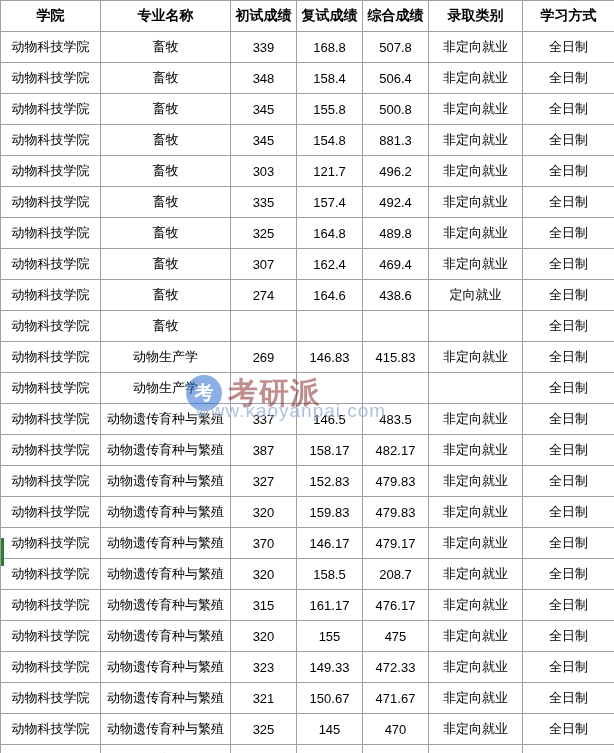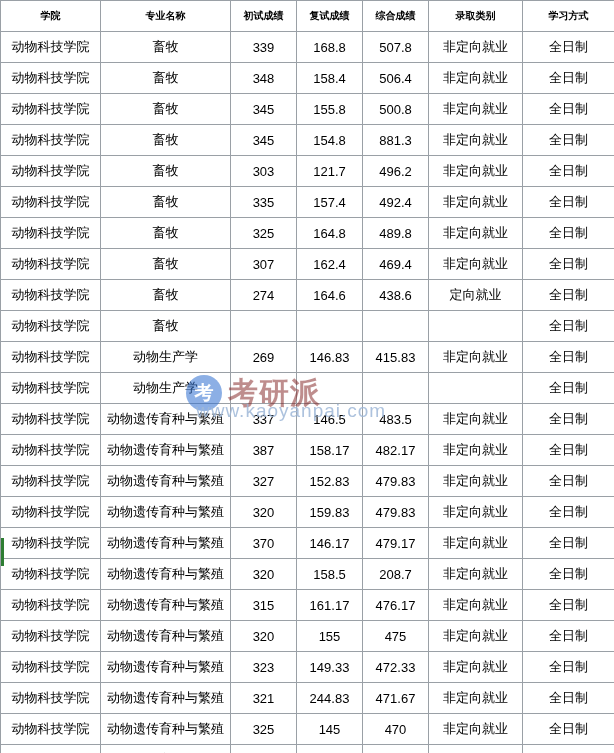--- a/index.html
+++ b/index.html
@@ -25,21 +25,21 @@
     height: 30px;
     text-align: center;
     vertical-align: middle;
     font-size: 13px;
     padding: 0 2px;
     overflow: hidden;
     white-space: nowrap;
   }
   table.grid th {
     font-weight: bold;
-    font-size: 10px;
+    font-size: 14px;
   }
   col.c0 { width: 100px; }
   col.c1 { width: 130px; }
   col.c2 { width: 66px; }
   col.c3 { width: 66px; }
   col.c4 { width: 66px; }
   col.c5 { width: 94px; }
   col.c6 { width: 92px; }
   .watermark {
     position: absolute;
@@ -309,21 +309,21 @@
         <td>323</td>
         <td>149.33</td>
         <td>472.33</td>
         <td>非定向就业</td>
         <td>全日制</td>
       </tr>
       <tr>
         <td>动物科技学院</td>
         <td>动物遗传育种与繁殖</td>
         <td>321</td>
-        <td>244.83</td>
+        <td>150.67</td>
         <td>471.67</td>
         <td>非定向就业</td>
         <td>全日制</td>
       </tr>
       <tr>
         <td>动物科技学院</td>
         <td>动物遗传育种与繁殖</td>
         <td>325</td>
         <td>145</td>
         <td>470</td>

